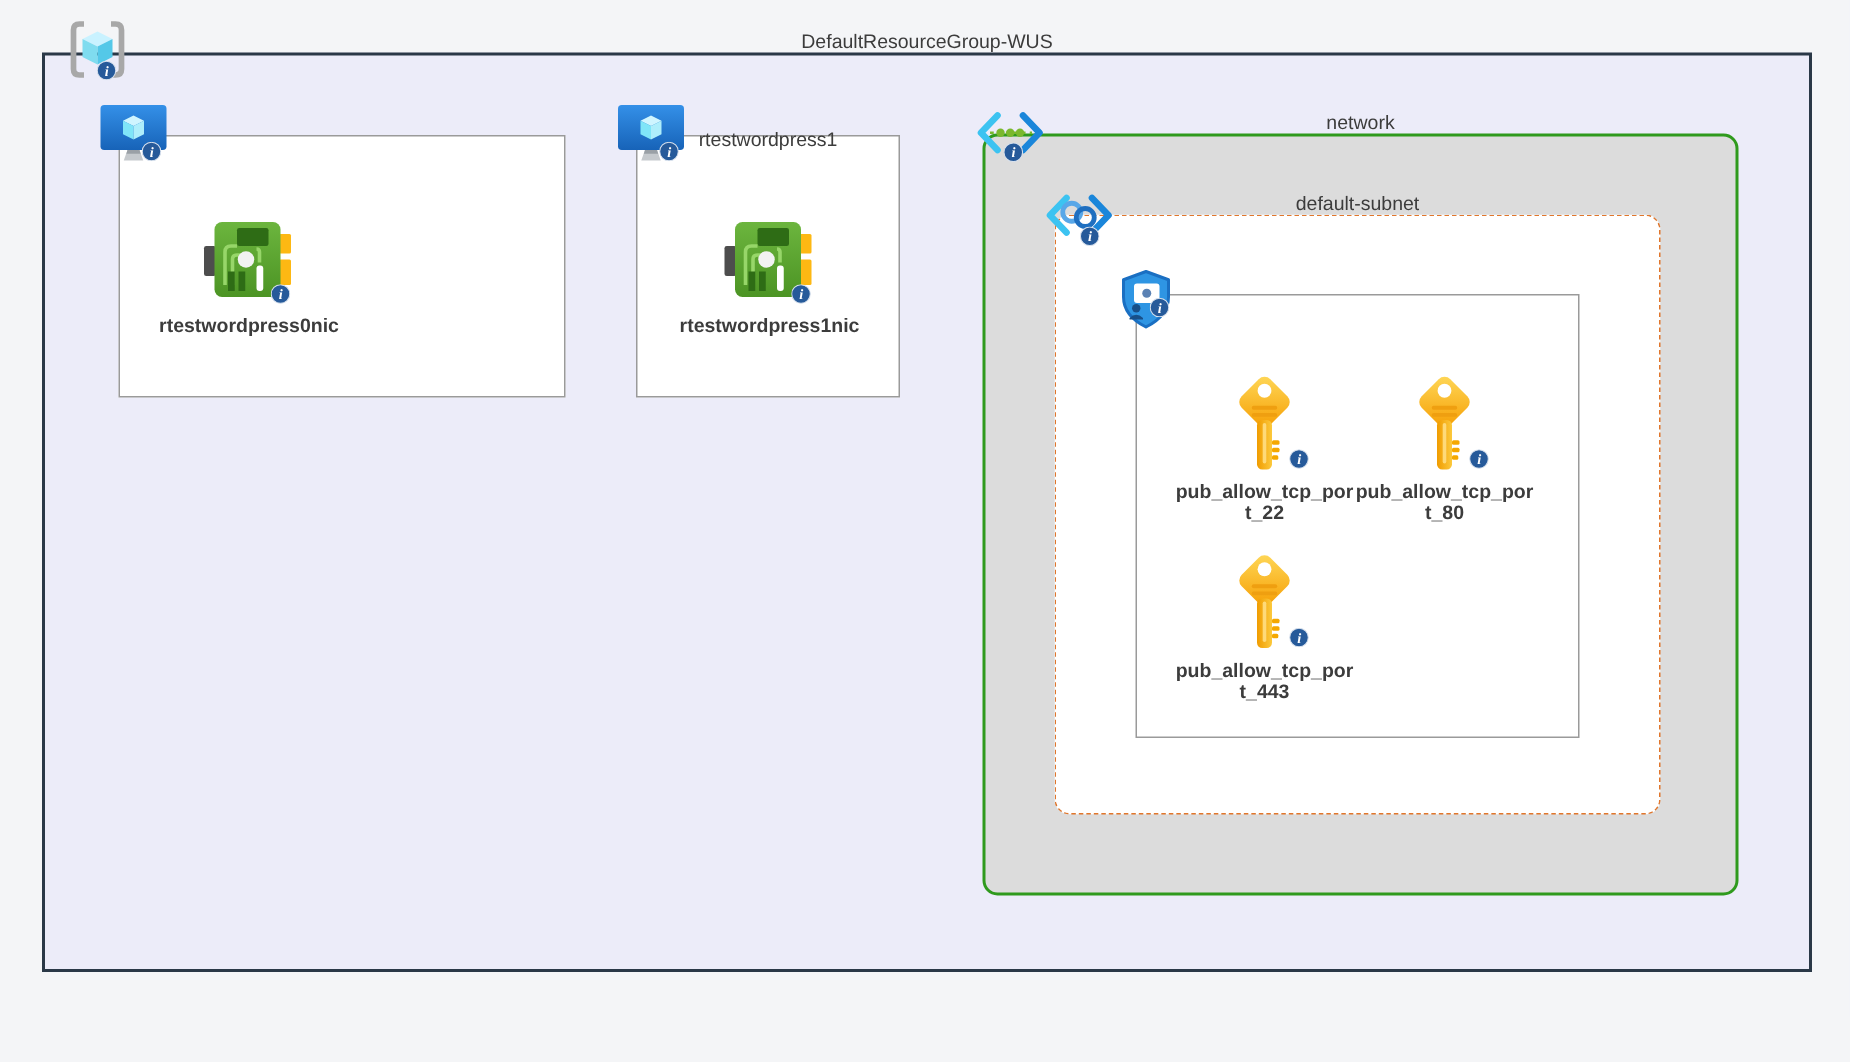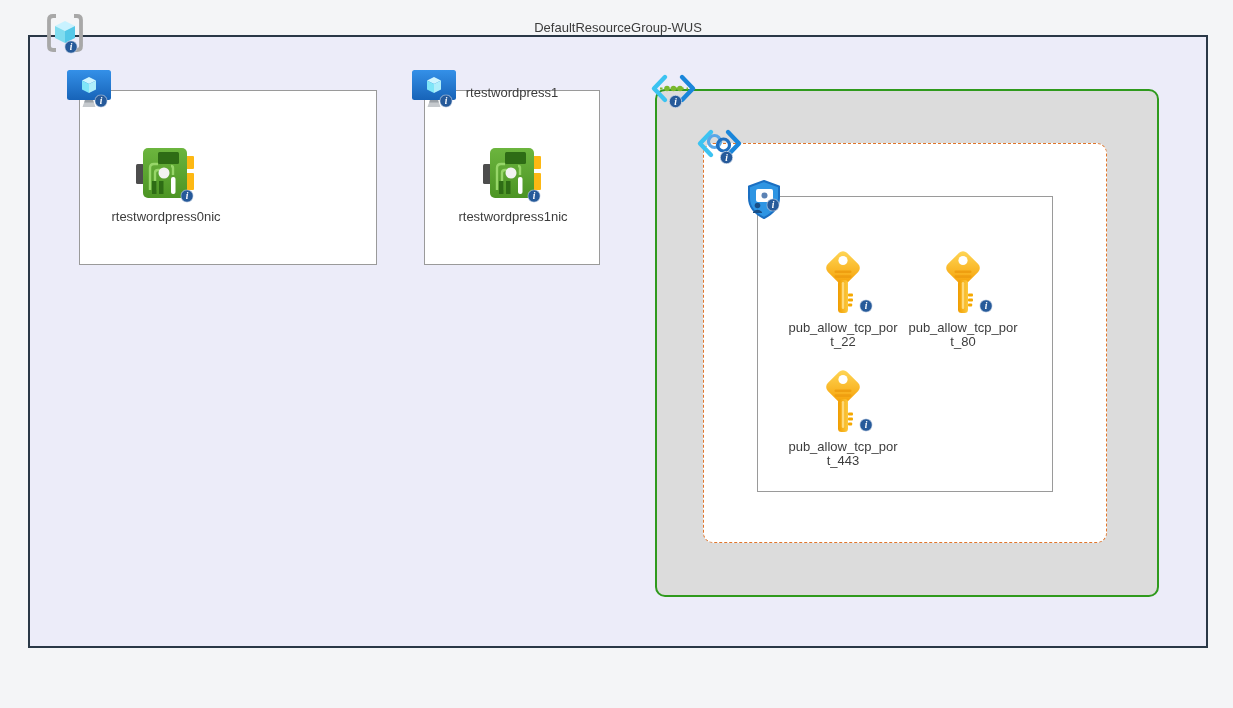--- a/index.html
+++ b/index.html
@@ -11,21 +11,21 @@
   .box-title{position:absolute;font-size:13px;color:#3c3c3c;text-align:center;
              line-height:14px;white-space:nowrap;pointer-events:none;}
 
   .res-box{position:absolute;background:#ffffff;border:1px solid #9a9a9a;box-sizing:border-box;}
   .net-box{position:absolute;background:#dcdcdc;border:2px solid #2f9a1d;border-radius:10px;box-sizing:border-box;}
   .subnet-box{position:absolute;background:#ffffff;border:1px dashed #e0762c;border-radius:10px;box-sizing:border-box;}
   .sg-box{position:absolute;background:#ffffff;border:1px solid #9a9a9a;box-sizing:border-box;}
 
   .corner-icon{position:absolute;z-index:5;}
 
-  .node{position:absolute;width:130px;display:flex;flex-direction:column;align-items:center;z-index:4;}
+  .node{position:absolute;width:130px;display:flex;flex-direction:column;align-items:center;z-index:4;font-weight:bold;}
   .icon-box{height:62px;display:flex;align-items:flex-end;justify-content:center;}
   .icon-box.kb{height:66px;}
   .node-label{font-size:13px;color:#3c3c3c;line-height:13.5px;text-align:center;margin-top:6px;}
   .node-label .lbl-line{display:block;}
   .key-shift{transform:translateX(4px);}
   .defs-holder{position:absolute;width:0;height:0;overflow:hidden;}
 </style>
 </head>
 <body>
 
@@ -174,25 +174,27 @@
   <div class="node" style="left:448px;top:142px">
     <div class="icon-box">
       <svg width="62" height="62">
         <use href="#sym-nic" xlink:href="#sym-nic"></use>
         </svg>
     </div>
     <div class="node-label">rtestwordpress1nic</div>
   </div>
 
   <div class="net-box" style="left:655px;top:89px;width:504px;height:508px"></div>
+  <div class="box-title" style="left:655px;width:504px;top:75px">network</div>
   <svg class="corner-icon" style="left:648px;top:72px" width="52" height="40">
     <use href="#sym-vnet" xlink:href="#sym-vnet"></use>
     </svg>
 
   <div class="subnet-box" style="left:703px;top:143px;width:404px;height:400px"></div>
+  <div class="box-title" style="left:703px;width:404px;top:129px">default-subnet</div>
   <svg class="corner-icon" style="left:694px;top:126px" width="52" height="42">
     <use href="#sym-subnet" xlink:href="#sym-subnet"></use>
     </svg>
 
   <div class="sg-box" style="left:757px;top:196px;width:296px;height:296px"></div>
   <svg class="corner-icon" style="left:744px;top:179px" width="44" height="44">
     <use href="#sym-nsg" xlink:href="#sym-nsg"></use>
     </svg>
 
   <div class="node" style="left:778px;top:249px">

